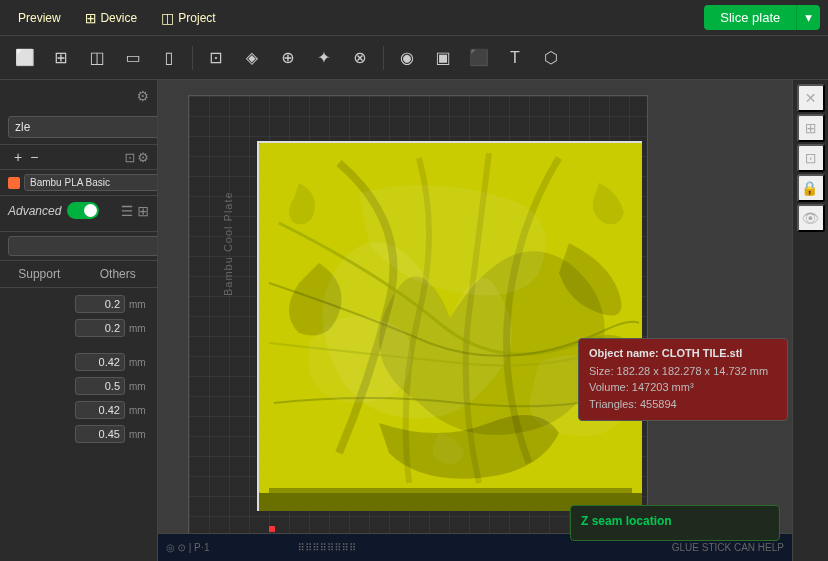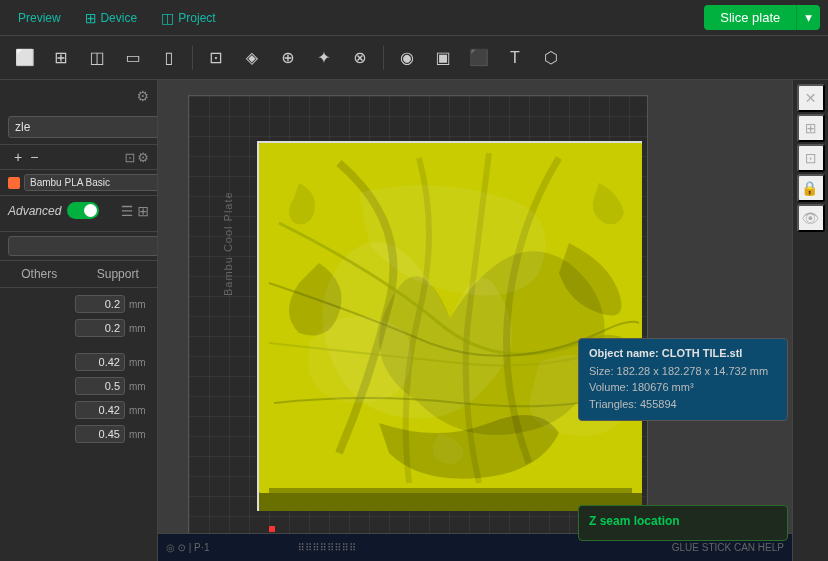--- a/index.html
+++ b/index.html
@@ -22,21 +22,21 @@
       border-bottom: 1px solid #444;
       padding: 0 8px;
       gap: 4px;
     }
     .top-bar-item {
       display: flex;
       align-items: center;
       gap: 4px;
       padding: 4px 10px;
       cursor: pointer;
-      color: #14b8a6;
+      color: #fef9c3;
       font-size: 12px;
       border-radius: 3px;
     }
 
     .slice-btn-group {
       margin-left: auto;
       display: flex;
       align-items: center;
     }
     .slice-btn {
@@ -428,40 +428,40 @@
       font-size: 10px;
       color: #666;
     }
 
     
     .info-popup {
       position: absolute;
       right: 40px;
       bottom: 140px;
       width: 210px;
-      background: #0c4a6e;
+      background: #7f1d1d;
       border: 1px solid #555;
       border-radius: 4px;
       padding: 8px 10px;
       font-size: 11px;
     }
     .info-title {
       font-weight: 600;
       color: #e0e0e0;
       margin-bottom: 4px;
     }
     .info-line {
       color: #bbb;
       line-height: 1.5;
     }
 
     
     .zseam-popup {
       position: absolute;
-      right: 40px;
+      right: 48px;
       bottom: 20px;
       width: 210px;
       background: #1e2a1e;
       border: 1px solid #2a6b2a;
       border-radius: 4px;
       padding: 8px 10px;
       font-size: 11px;
     }
     .zseam-title {
       color: #00c853;
@@ -558,22 +558,22 @@
         </div>
       </div>
     </div>
 
     <div class="search-row">
       <input class="search-input" type="text" placeholder="" style="">
 
     </div>
 
     <div class="sidebar-tabs">
+      <div class="sidebar-tab">Support</div>
       <div class="sidebar-tab">Others</div>
-      <div class="sidebar-tab">Support</div>
     </div>
 
     <div class="settings-scroll">
       <div class="setting-row">
         <span class="setting-label"></span>
         <input class="setting-value" type="text" value="0.2" style="">
         <span class="setting-unit">mm</span>
       </div>
       <div class="setting-row">
         <span class="setting-label"></span>
@@ -671,21 +671,21 @@
 
     <div class="bottom-bar">
       <span class="bottom-bar-text">◎ ⊙ | P·1</span>
       <span class="bottom-bar-text" style="margin-left:80px;">⠿⠿⠿⠿⠿⠿⠿⠿</span>
       <span class="bottom-bar-text" style="margin-left:auto;">GLUE STICK CAN HELP</span>
     </div>
 
     <div class="info-popup">
       <div class="info-title">Object name: CLOTH TILE.stl</div>
       <div class="info-line">Size: 182.28 x 182.278 x 14.732 mm</div>
-      <div class="info-line">Volume: 180676 mm³</div>
+      <div class="info-line">Volume: 147203 mm³</div>
       <div class="info-line">Triangles: 455894</div>
     </div>
 
     <div class="zseam-popup">
       <div class="zseam-title">Z seam location</div>
     </div>
 
   </div>
 </div>
 

